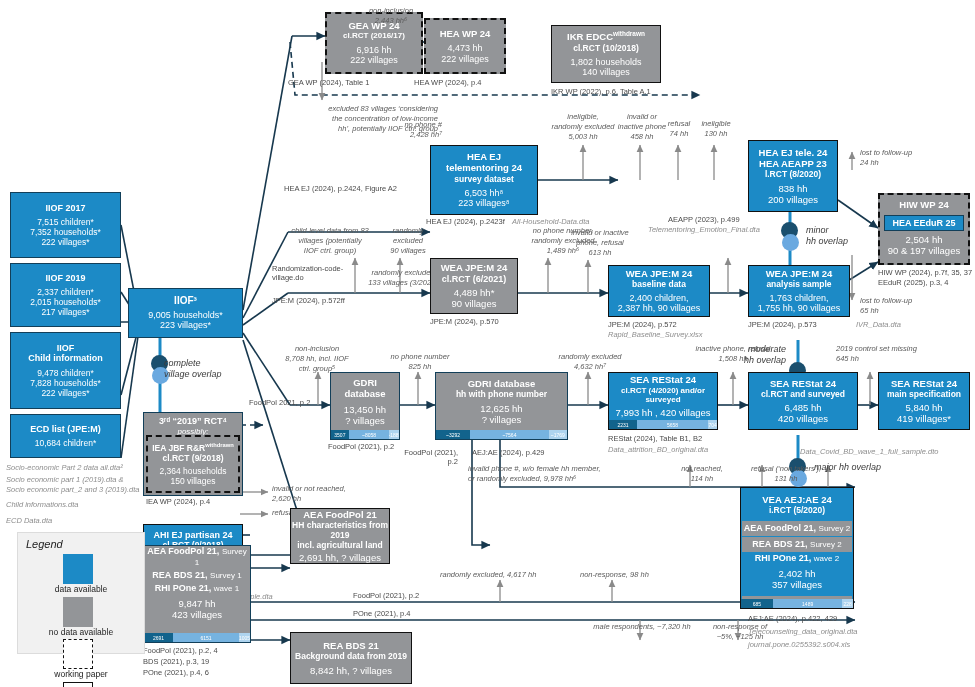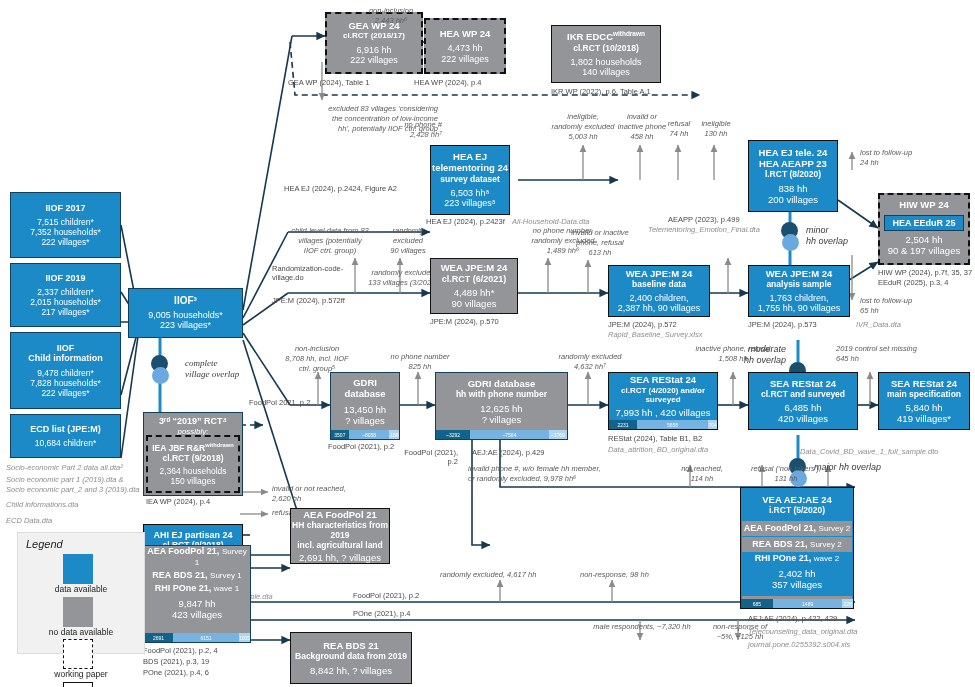--- a/index.html
+++ b/index.html
@@ -228,21 +228,21 @@
     <div class="ttl t10"><span>IIOF³</span></div>
     <div style="height:3px"></div>
     <div class="num t9">9,005 households*</div>
     <div class="num t9">223 villages*</div>
   </div>
 
   <div class="dots" style="left:150px;top:355px;">
     <i class="d1"></i>
       <i class="d2"></i>
   </div>
-  <div class="ovlab" style="left:185px;top:358px;font-family:Liberation Serif, serif;">
+  <div class="ovlab" style="left:164px;top:358px;">
     <div>complete</div>
     <div>village overlap</div>
   </div>
 
   <div class="box grey" style="left:143px;top:412px;width:100px;height:84px;justify-content:flex-start;padding-top:3px;">
     <div class="ttl t9"><span>3ʳᵈ “2019” RCT⁴</span></div>
     <div class="t8" style="font-style:italic">possibly:</div>
   </div>
   <div class="box grey wp" style="left:146px;top:435px;width:94px;height:58px;border-color:#111;">
     <div class="ttl t85"><span>IEA JBF R&amp;R</span><sup>withdrawn</sup></div>
@@ -317,21 +317,21 @@
   <div class="ann c" style="left:694px;top:119px;width:44px;">
     <div>ineligible</div>
     <div>130 hh</div>
   </div>
 
   <div class="ann r" style="left:370px;top:120px;width:72px;">
     <div>no phone #</div>
     <div>2,428 hh⁷</div>
   </div>
 
-  <div class="box blue" style="left:430px;top:145px;width:80px;height:70px;border:1.6px solid #111;">
+  <div class="box blue" style="left:430px;top:145px;width:108px;height:70px;border:1.6px solid #111;">
     <div class="ttl t95">HEA EJ</div>
     <div class="ttl t95">telementoring 24</div>
     <div class="sub t85">survey dataset</div>
     <div style="height:4px"></div>
     <div class="num t9">6,503 hh⁸</div>
     <div class="num t9">223 villages⁸</div>
   </div>
   <div class="cap" style="left:426px;top:217px;">HEA EJ (2024), p.2423f</div>
   <div class="capd" style="left:512px;top:217px;">All-Household-Data.dta</div>
   <div class="cap" style="left:284px;top:184px;">HEA EJ (2024), p.2424, Figure A2</div>

